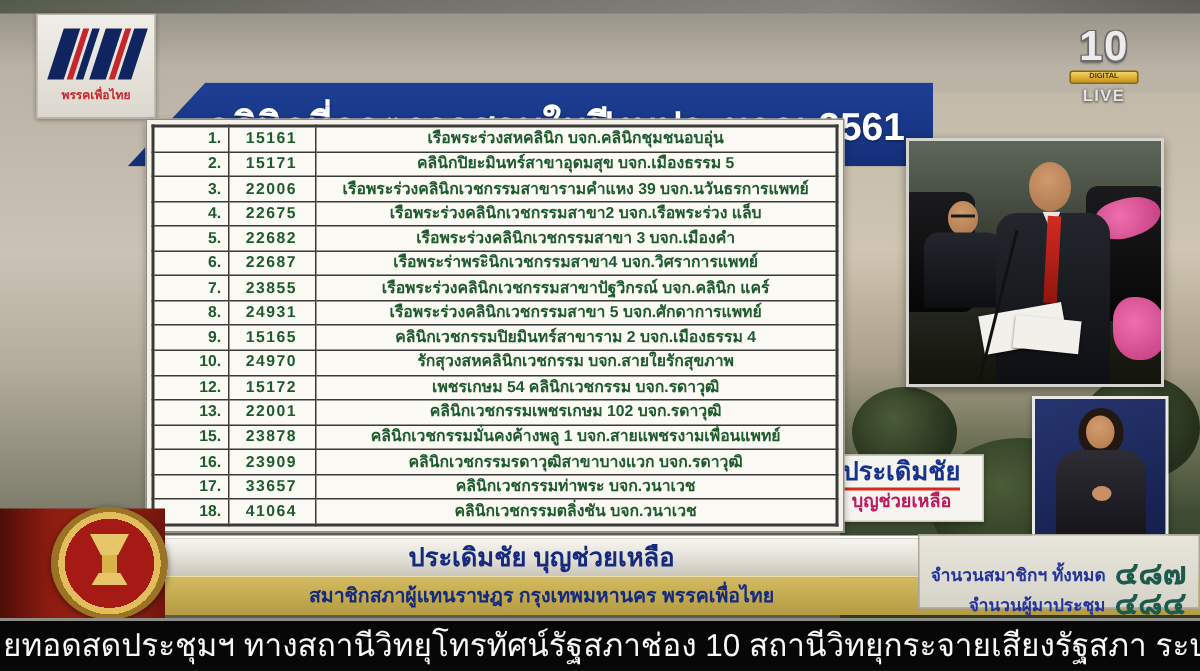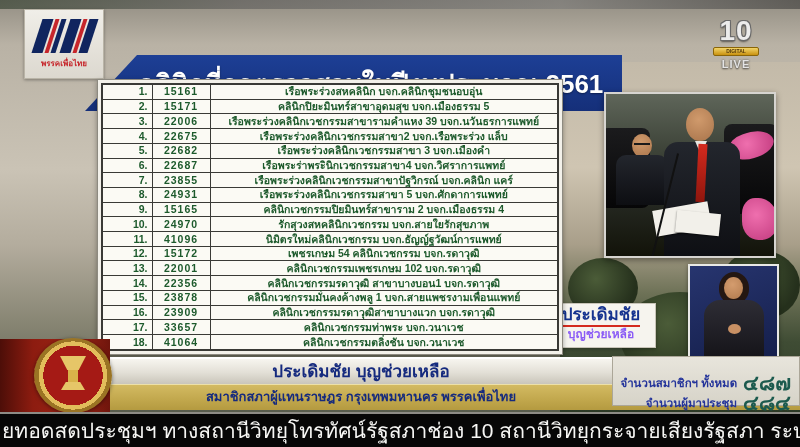--- a/index.html
+++ b/index.html
@@ -63,21 +63,21 @@
   .interp { left:688px; top:264px; width:91px; height:94px; border:2px solid #e9e9e6; background:linear-gradient(160deg,#27356f,#151f4c); z-index:6; overflow:hidden; box-shadow:0 1px 4px rgba(0,0,0,.4); }
   .in-hair { position:absolute; left:29px; top:6px; width:30px; height:32px; background:#241712; border-radius:50% 50% 45% 45%; }
   .in-face { position:absolute; left:34px; top:11px; width:19px; height:22px; background:radial-gradient(circle at 45% 35%,#d49c6e,#b07a4e); border-radius:50%; }
   .in-body { position:absolute; left:14px; top:34px; width:60px; height:60px; background:linear-gradient(180deg,#2e2d35,#141318); border-radius:16px 16px 0 0; }
   .in-hands { position:absolute; left:38px; top:58px; width:13px; height:10px; background:#c89064; border-radius:50%; }
 
   
   .spk-tag { left:546px; top:303px; width:110px; height:45px; background:#f6f4ee; border:1px solid #c8c4b8; z-index:4; text-align:center; box-shadow:0 1px 3px rgba(0,0,0,.3); }
   .spk-tag .l1 { font-size:17px; font-weight:bold; color:#16338f; line-height:21px; }
   .spk-tag .ul { width:78px; height:2px; background:#d42a1e; margin:0 auto 1px; }
-  .spk-tag .l2 { font-size:12px; font-weight:bold; color:#8b5cf6; line-height:13px; }
+  .spk-tag .l2 { font-size:12px; font-weight:bold; color:#be185d; line-height:13px; }
 
   
   .red-panel { left:0; top:339px; width:110px; height:73px; background:linear-gradient(90deg,#4d0e08,#8d1c10 30%,#9c2517 70%,#6f150c); z-index:7; }
   .emblem { left:34px; top:338px; width:78px; height:75px; border-radius:50%; z-index:8;
     background:radial-gradient(circle,#a51a15 0 55%,#e2bd5b 55% 63%,#9a7424 63% 72%,#d9b24a 72% 86%,#7c5c18 86% 100%);
     box-shadow:0 1px 4px rgba(0,0,0,.5); }
   .emb-bowl { position:absolute; left:26px; top:18px; width:26px; height:14px; background:#e6c668; clip-path:polygon(0 0,100% 0,72% 100%,28% 100%); }
   .emb-stem { position:absolute; left:34px; top:32px; width:10px; height:12px; background:#d9b24a; }
   .emb-base { position:absolute; left:27px; top:44px; width:24px; height:8px; background:#e6c668; clip-path:polygon(20% 0,80% 0,100% 100%,0 100%); }
 
@@ -208,38 +208,28 @@
             <td class="c-no">9.</td>
             <td class="c-code">15165</td>
             <td class="c-name">คลินิกเวชกรรมปิยมินทร์สาขาราม 2  บจก.เมืองธรรม 4</td>
           </tr>
         <tr>
             <td class="c-no">10.</td>
             <td class="c-code">24970</td>
             <td class="c-name">รักสุวงสหคลินิกเวชกรรม  บจก.สายใยรักสุขภาพ</td>
           </tr>
         <tr>
-            <td class="c-no">11.</td>
-            <td class="c-code">41096</td>
-            <td class="c-name">นิมิตรใหม่คลินิกเวชกรรม   บจก.ธัญญ์ฐวัฒน์การแพทย์</td>
-          </tr>
-        <tr>
             <td class="c-no">12.</td>
             <td class="c-code">15172</td>
             <td class="c-name">เพชรเกษม 54 คลินิกเวชกรรม  บจก.รดาวุฒิ</td>
           </tr>
         <tr>
             <td class="c-no">13.</td>
             <td class="c-code">22001</td>
             <td class="c-name">คลินิกเวชกรรมเพชรเกษม 102  บจก.รดาวุฒิ</td>
-          </tr>
-        <tr>
-            <td class="c-no">14.</td>
-            <td class="c-code">22356</td>
-            <td class="c-name">คลินิกเวชกรรมรดาวุฒิ สาขาบางบอน1   บจก.รดาวุฒิ</td>
           </tr>
         <tr>
             <td class="c-no">15.</td>
             <td class="c-code">23878</td>
             <td class="c-name">คลินิกเวชกรรมมั่นคงค้างพลู 1  บจก.สายแพชรงามเพื่อนแพทย์</td>
           </tr>
         <tr>
             <td class="c-no">16.</td>
             <td class="c-code">23909</td>
             <td class="c-name">คลินิกเวชกรรมรดาวุฒิสาขาบางแวก  บจก.รดาวุฒิ</td>

